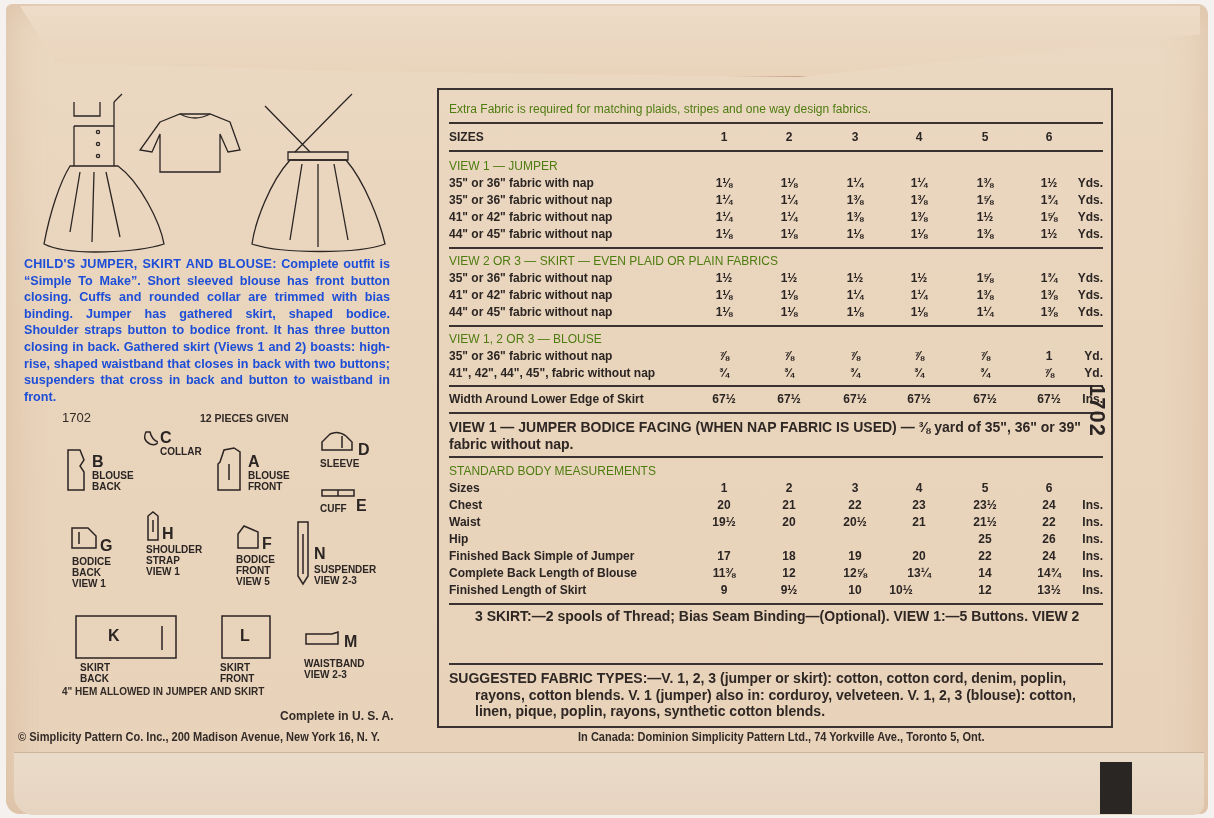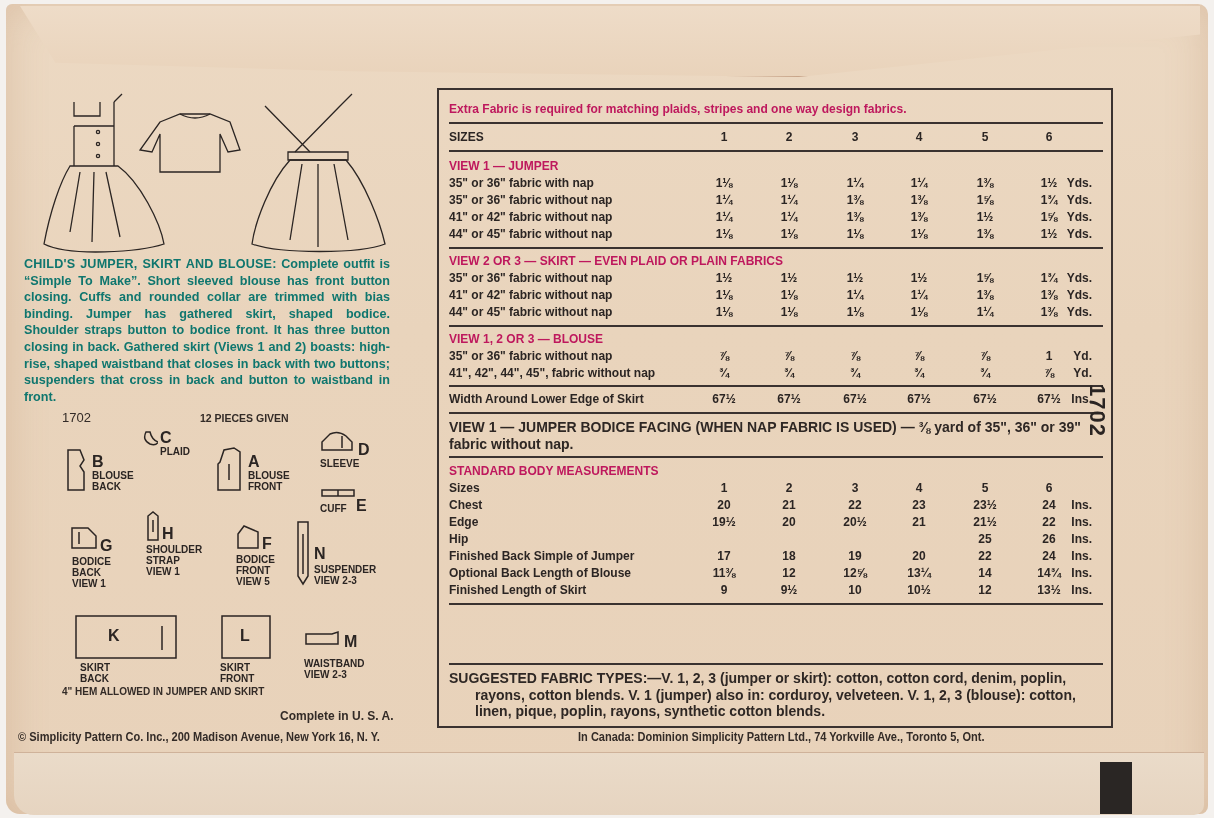--- a/index.html
+++ b/index.html
@@ -27,46 +27,46 @@
     border-top:1px solid #cfb29a;
     border-radius:0 0 10px 20px;
   }
   .barcode-mark { position:absolute; left:1100px; top:762px; width:32px; height:52px; background:#2a2624; }
 
   
   .illus { position:absolute; left:40px; top:92px; width:350px; height:165px; }
   .desc {
     position:absolute; left:24px; top:256px; width:366px;
     font-size:12.6px; line-height:16.6px; font-weight:bold; text-align:justify;
-    color:#0f766e;
+    color:#1d4ed8;
   }
   .desc b { font-weight:bold; letter-spacing:0.2px; }
   .num-line { position:absolute; left:62px; top:410px; font-size:13px; color:#332b27; }
   .pieces-line { position:absolute; left:200px; top:412px; font-size:10.5px; font-weight:bold; color:#332b27; }
 
   .piece { position:absolute; font-size:10px; font-weight:bold; line-height:11px; color:#2b2523; }
   .piece .letter { font-size:16px; font-weight:bold; line-height:16px; }
   .piece svg { position:absolute; }
 
   .hem { position:absolute; left:62px; top:686px; font-size:10px; font-weight:bold; color:#332b27; }
   .printed { position:absolute; left:280px; top:709px; font-size:12px; font-weight:bold; color:#332b27; }
   .copyright { position:absolute; left:18px; top:730px; font-size:12px; font-weight:bold; color:#332b27; transform:scaleX(0.92); transform-origin:left; }
   .canada { position:absolute; left:578px; top:730px; font-size:12px; font-weight:bold; color:#332b27; transform:scaleX(0.92); transform-origin:left; }
 
   
   .box {
     position:absolute; left:437px; top:88px; width:672px; height:636px;
     border:2px solid #3a3230;
   }
-  .sec { position:absolute; left:10px; right:8px; font-weight:bold; font-size:12px; color:#be185d; }
+  .sec { position:absolute; left:10px; right:8px; font-weight:normal; font-size:12px; color:#4d7c0f; }
   .hr { position:absolute; left:10px; right:8px; height:0; border-top:2px solid #3a3230; }
   .row { position:absolute; left:10px; right:8px; height:17px; font-size:12px; font-weight:bold; }
   .row .lbl { position:absolute; left:0; top:0; white-space:nowrap; }
   .row .c { position:absolute; top:0; width:40px; text-align:center; }
-  .row .u { position:absolute; right:11px; top:0; }
+  .row .u { position:absolute; right:0; top:0; }
   .para { position:absolute; left:10px; right:10px; font-size:14px; font-weight:bold; line-height:16.5px; color:#2e2724; }
   .para .ind { padding-left:26px; display:block; }
   .side-num {
     position:absolute; left:1110px; top:384px; font-size:22px; font-weight:bold;
     transform:rotate(90deg); transform-origin:left top; color:#2a2422; letter-spacing:1px;
   }
 </style>
 </head>
 <body>
 
@@ -108,21 +108,21 @@
 <div class="piece" style="left:66px;top:448px;">
   <svg width="22" height="44" style="left:0;top:0">
       <path d="M2 2 h12 l4 10 l-4 6 l4 6 v18 h-16z" stroke="#2b2523" fill="none" stroke-width="1.5"></path>
     </svg>
   <div style="position:absolute;left:26px;top:6px;"><span class="letter">B</span><br><span style="display:inline-block;width:50px">BLOUSE BACK</span></div>
 </div>
 <div class="piece" style="left:142px;top:430px;">
   <svg width="16" height="16" style="left:0;top:0">
       <path d="M4 2 q-4 8 4 12 q6 2 8 -2 q-6 -2 -8 -10z" stroke="#2b2523" fill="none" stroke-width="1.5"></path>
     </svg>
-  <div style="position:absolute;left:18px;top:0px;"><span class="letter">C</span><br><span>PLAID</span></div>
+  <div style="position:absolute;left:18px;top:0px;"><span class="letter">C</span><br><span>COLLAR</span></div>
 </div>
 <div class="piece" style="left:216px;top:446px;">
   <svg width="30" height="46" style="left:0;top:0">
       <path d="M4 16 l4 -12 l10 -2 l6 4 v38 h-22 v-26z M13 18 v16" stroke="#2b2523" fill="none" stroke-width="1.5"></path>
     </svg>
   <div style="position:absolute;left:32px;top:8px;"><span class="letter">A</span><br><span style="display:inline-block;width:44px">BLOUSE FRONT</span></div>
 </div>
 <div class="piece" style="left:320px;top:430px;">
   <svg width="34" height="22" style="left:0;top:0">
       <path d="M2 20 v-8 l8 -8 q8 -4 16 2 l6 6 v8z M22 6 v12" stroke="#2b2523" fill="none" stroke-width="1.5"></path>
@@ -335,21 +335,21 @@
       <span class="lbl">Chest</span>
       <span class="c" style="left:255px">20</span>
       <span class="c" style="left:320px">21</span>
       <span class="c" style="left:386px">22</span>
       <span class="c" style="left:450px">23</span>
       <span class="c" style="left:516px">23½</span>
       <span class="c" style="left:580px">24</span>
       <span class="u">Ins.</span>
     </div>
   <div class="row" style="top:425px">
-      <span class="lbl">Edge</span>
+      <span class="lbl">Waist</span>
       <span class="c" style="left:255px">19½</span>
       <span class="c" style="left:320px">20</span>
       <span class="c" style="left:386px">20½</span>
       <span class="c" style="left:450px">21</span>
       <span class="c" style="left:516px">21½</span>
       <span class="c" style="left:580px">22</span>
       <span class="u">Ins.</span>
     </div>
   <div class="row" style="top:442px">
       <span class="lbl">Hip</span>
@@ -365,42 +365,43 @@
       <span class="lbl">Finished Back Simple of Jumper</span>
       <span class="c" style="left:255px">17</span>
       <span class="c" style="left:320px">18</span>
       <span class="c" style="left:386px">19</span>
       <span class="c" style="left:450px">20</span>
       <span class="c" style="left:516px">22</span>
       <span class="c" style="left:580px">24</span>
       <span class="u">Ins.</span>
     </div>
   <div class="row" style="top:476px">
-      <span class="lbl">Optional Back Length of Blouse</span>
+      <span class="lbl">Complete Back Length of Blouse</span>
       <span class="c" style="left:255px">11⅜</span>
       <span class="c" style="left:320px">12</span>
       <span class="c" style="left:386px">12⅝</span>
       <span class="c" style="left:450px">13¼</span>
       <span class="c" style="left:516px">14</span>
       <span class="c" style="left:580px">14¾</span>
       <span class="u">Ins.</span>
     </div>
   <div class="row" style="top:493px">
       <span class="lbl">Finished Length of Skirt</span>
       <span class="c" style="left:255px">9</span>
       <span class="c" style="left:320px">9½</span>
       <span class="c" style="left:386px">10</span>
-      <span class="c" style="left:450px">10½</span>
+      <span class="c" style="left:432px">10½</span>
       <span class="c" style="left:516px">12</span>
       <span class="c" style="left:580px">13½</span>
       <span class="u">Ins.</span>
     </div>
   <div class="hr" style="top:513px"></div>
 
   <div class="para" style="top:518px">
+    <span class="ind">3 SKIRT:—2 spools of Thread; Bias Seam Binding—(Optional). VIEW 1:—5 Buttons. VIEW 2</span>
   </div>
   <div class="hr" style="top:573px"></div>
 
   <div class="para" style="top:580px">
     <span>SUGGESTED FABRIC TYPES:—V. 1, 2, 3 (jumper or skirt): cotton, cotton cord, denim, poplin,</span>
     <span class="ind">rayons, cotton blends. V. 1 (jumper) also in: corduroy, velveteen. V. 1, 2, 3 (blouse): cotton,</span>
     <span class="ind">linen, pique, poplin, rayons, synthetic cotton blends.</span>
   </div>
 </div>
 

